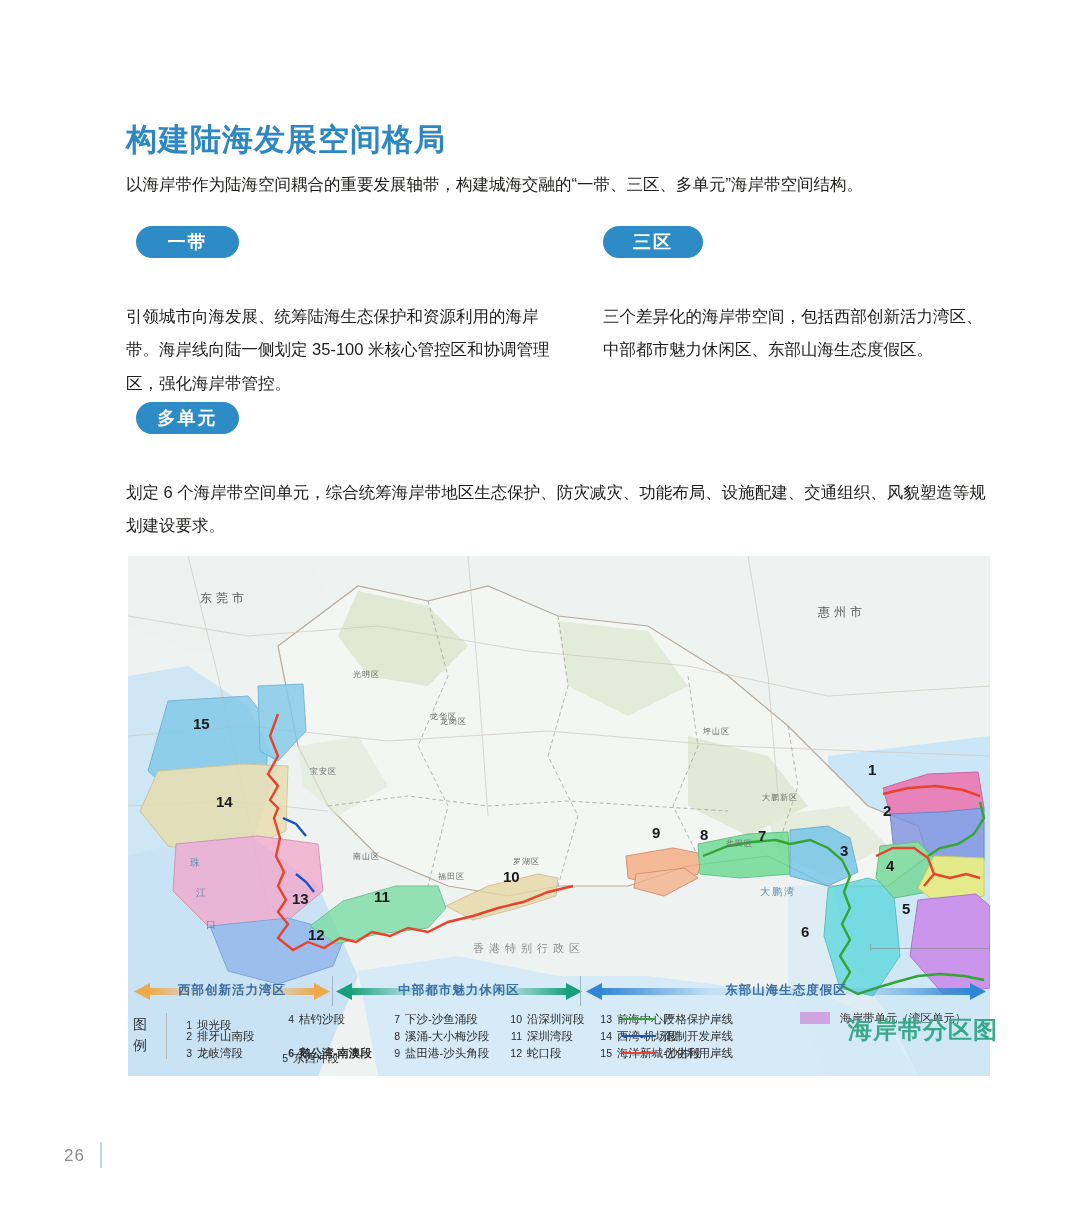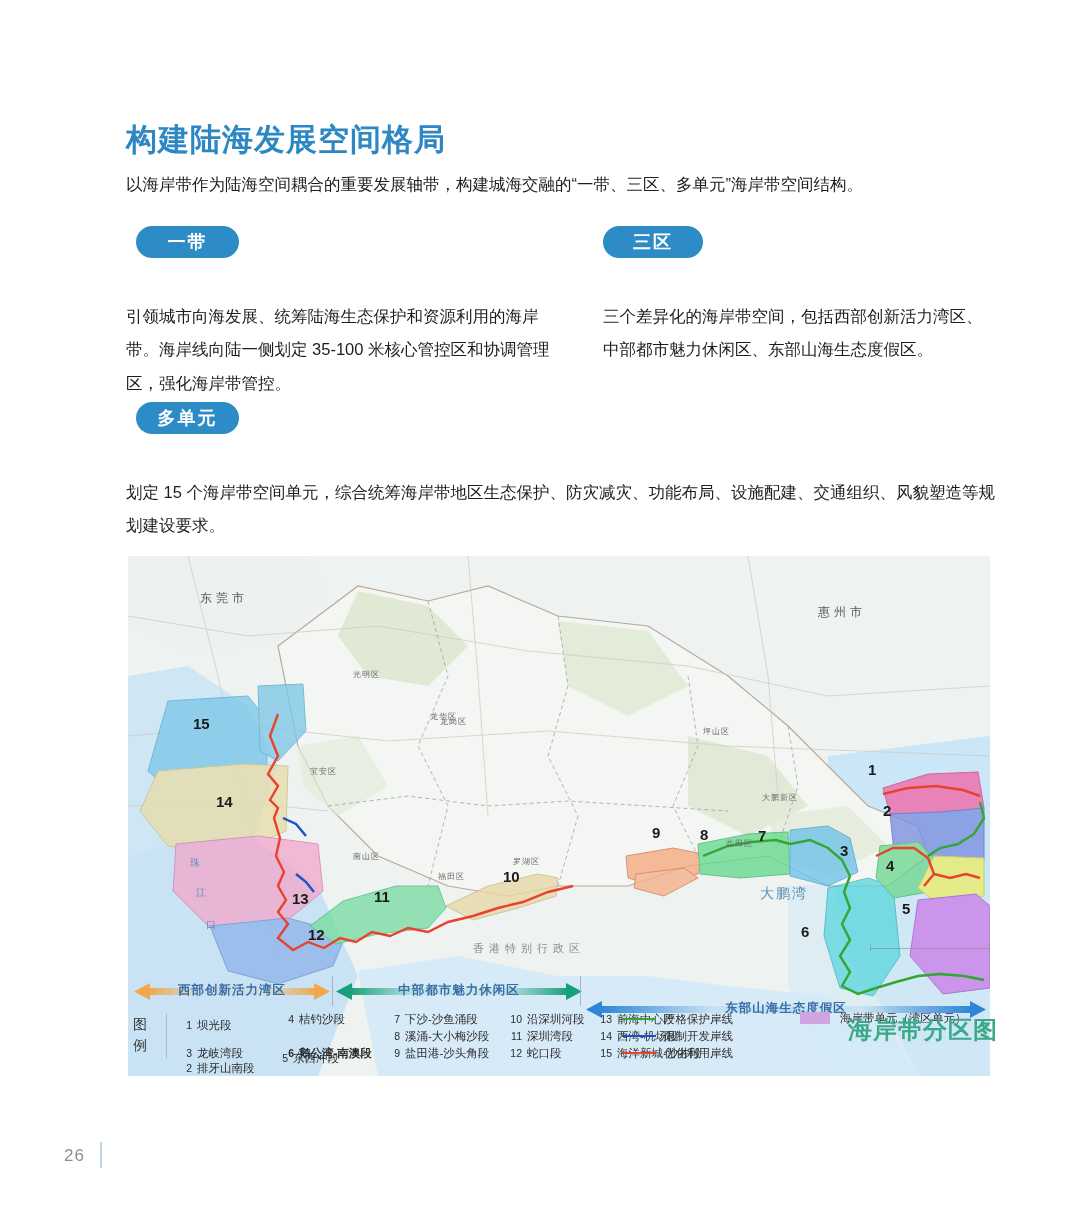--- a/index.html
+++ b/index.html
@@ -64,21 +64,21 @@
   <h1 class="h1">构建陆海发展空间格局</h1>
   <p class="intro">以海岸带作为陆海空间耦合的重要发展轴带，构建城海交融的“一带、三区、多单元”海岸带空间结构。</p>
 
   <div class="badge" id="badge-yidai">一带</div>
   <p class="para" id="para-yidai">引领城市向海发展、统筹陆海生态保护和资源利用的海岸带。海岸线向陆一侧划定 35-100 米核心管控区和协调管理区，强化海岸带管控。</p>
 
   <div class="badge" id="badge-sanqu">三区</div>
   <p class="para" id="para-sanqu">三个差异化的海岸带空间，包括西部创新活力湾区、中部都市魅力休闲区、东部山海生态度假区。</p>
 
   <div class="badge" id="badge-duodanyuan">多单元</div>
-  <p class="para" id="para-duodanyuan">划定 15 个海岸带空间单元，综合统筹海岸带地区生态保护、防灾减灾、功能布局、设施配建、交通组织、风貌塑造等规划建设要求。</p>
+  <p class="para" id="para-duodanyuan">划定 6 个海岸带空间单元，综合统筹海岸带地区生态保护、防灾减灾、功能布局、设施配建、交通组织、风貌塑造等规划建设要求。</p>
 
   <div class="mapwrap">
     <svg class="mapsvg" viewBox="0 0 862 520" xmlns="http://www.w3.org/2000/svg">
       <defs>
         <linearGradient id="gradOrange" x1="0" y1="0" x2="1" y2="0">
           <stop offset="0" stop-color="#efa84a"></stop>
             <stop offset=".45" stop-color="#efa84a" stop-opacity=".12"></stop>
           <stop offset="1" stop-color="#efa84a"></stop>
         </linearGradient>
         <linearGradient id="gradGreen" x1="0" y1="0" x2="1" y2="0">
@@ -226,21 +226,21 @@
         <div style="position: absolute; left: 225px; top: 113px; font-size: 8px; letter-spacing: 1px; color: rgb(107, 107, 107); white-space: nowrap;">光明区</div>
         <div style="position: absolute; left: 182px; top: 210px; font-size: 8px; letter-spacing: 1px; color: rgb(107, 107, 107); white-space: nowrap;">宝安区</div>
         <div style="position: absolute; left: 302px; top: 155px; font-size: 8px; letter-spacing: 1px; color: rgb(107, 107, 107); white-space: nowrap;">龙华区</div>
         <div style="position: absolute; left: 312px; top: 160px; font-size: 8px; letter-spacing: 1px; color: rgb(107, 107, 107); white-space: nowrap;">龙岗区</div>
         <div style="position: absolute; left: 225px; top: 295px; font-size: 8px; letter-spacing: 1px; color: rgb(107, 107, 107); white-space: nowrap;">南山区</div>
         <div style="position: absolute; left: 310px; top: 315px; font-size: 8px; letter-spacing: 1px; color: rgb(107, 107, 107); white-space: nowrap;">福田区</div>
         <div style="position: absolute; left: 385px; top: 300px; font-size: 8px; letter-spacing: 1px; color: rgb(107, 107, 107); white-space: nowrap;">罗湖区</div>
         <div style="position: absolute; left: 598px; top: 282px; font-size: 8px; letter-spacing: 1px; color: rgb(107, 107, 107); white-space: nowrap;">盐田区</div>
         <div style="position: absolute; left: 575px; top: 170px; font-size: 8px; letter-spacing: 1px; color: rgb(107, 107, 107); white-space: nowrap;">坪山区</div>
         <div style="position: absolute; left: 634px; top: 236px; font-size: 8px; letter-spacing: 1px; color: rgb(107, 107, 107); white-space: nowrap;">大鹏新区</div>
-        <div style="position: absolute; left: 632px; top: 329px; font-size: 14px; letter-spacing: 2px; color: rgb(93, 143, 184); white-space: nowrap;">大鹏湾</div>
+        <div style="position: absolute; left: 632px; top: 329px; font-size: 10px; letter-spacing: 2px; color: rgb(93, 143, 184); white-space: nowrap;">大鹏湾</div>
         <div style="position: absolute; left: 62px; top: 300px; font-size: 10px; letter-spacing: 1px; color: rgb(93, 143, 184); white-space: nowrap;">珠</div>
         <div style="position: absolute; left: 68px; top: 330px; font-size: 10px; letter-spacing: 1px; color: rgb(93, 143, 184); white-space: nowrap;">江</div>
         <div style="position: absolute; left: 78px; top: 362px; font-size: 10px; letter-spacing: 1px; color: rgb(93, 143, 184); white-space: nowrap;">口</div>
       </div>
   </div>
 
   <div id="zone-bar-layer" style="position:absolute;left:128px;top:978px;width:862px;height:28px;">
       <div style="position: absolute; left: 6px; top: 0px; width: 196px; height: 26px;">
         <div style="position: absolute; left: 0px; top: 0px;"><svg width="196" height="26" viewBox="0 0 196 26">
             <defs>
@@ -266,21 +266,21 @@
                 <stop offset="0.70" stop-color="#17a07a" stop-opacity="0.10"></stop>
                 <stop offset="1" stop-color="#17a07a"></stop>
               </linearGradient>
             </defs>
             <rect x="14" y="10" width="218" height="7" fill="url(#zb1)"></rect>
             <polygon points="0,13.5 16,5 16,22" fill="#17a07a"></polygon>
             <polygon points="246,13.5 230,5 230,22" fill="#17a07a"></polygon>
           </svg></div>
         <div style="position: absolute; left: 0px; top: 4px; width: 100%; text-align: center; font-size: 12.5px; font-weight: bold; color: rgb(58, 110, 165); letter-spacing: 1px;">中部都市魅力休闲区</div>
       </div>
-      <div style="position: absolute; left: 458px; top: 0px; width: 400px; height: 26px; margin-top: 18px;">
+      <div style="position: absolute; left: 458px; top: 0px; width: 400px; height: 26px;">
         <div style="position: absolute; left: 0px; top: 0px;"><svg width="400" height="26" viewBox="0 0 400 26">
             <defs>
               <linearGradient id="zb2" x1="0" y1="0" x2="1" y2="0">
                 <stop offset="0" stop-color="#2f86d6"></stop>
                 <stop offset="0.30" stop-color="#2f86d6" stop-opacity="0.10"></stop>
                 <stop offset="0.70" stop-color="#2f86d6" stop-opacity="0.10"></stop>
                 <stop offset="1" stop-color="#2f86d6"></stop>
               </linearGradient>
             </defs>
             <rect x="14" y="10" width="372" height="7" fill="url(#zb2)"></rect>
@@ -296,21 +296,21 @@
   <div style="position:absolute;left:128px;top:1010px;width:862px;height:72px;">
 
     <div style="position:absolute;left:0;top:4px;width:24px;font-size:14px;line-height:21px;color:#333;text-align:center;">
       <div>图</div>
       <div>例</div>
     </div>
     <div style="position:absolute;left:38px;top:3px;width:1px;height:46px;background:#b9b9b9;"></div>
 
     <div id="unit-legend-layer" style="position:absolute;left:48px;top:0;width:470px;height:60px;">
         <div style="position: absolute; left: 0px; top: 8px; width: 100px; white-space: nowrap; font-size: 11.5px; color: rgb(43, 43, 43);"><span style="display: inline-block; width: 16px; text-align: right; margin-right: 5px; font-size: 10.5px;">1</span><span>坝光段</span></div>
-        <div style="position: absolute; left: 0px; top: 19px; width: 100px; white-space: nowrap; font-size: 11.5px; color: rgb(43, 43, 43); margin-top: 32px;"><span style="display: inline-block; width: 16px; text-align: right; margin-right: 5px; font-size: 10.5px;">2</span><span>排牙山南段</span></div>
+        <div style="position: absolute; left: 0px; top: 19px; width: 100px; white-space: nowrap; font-size: 11.5px; color: rgb(43, 43, 43);"><span style="display: inline-block; width: 16px; text-align: right; margin-right: 5px; font-size: 10.5px;">2</span><span>排牙山南段</span></div>
         <div style="position: absolute; left: 0px; top: 36px; width: 100px; white-space: nowrap; font-size: 11.5px; color: rgb(43, 43, 43);"><span style="display: inline-block; width: 16px; text-align: right; margin-right: 5px; font-size: 10.5px;">3</span><span>龙岐湾段</span></div>
         <div style="position: absolute; left: 102px; top: 2px; width: 104px; white-space: nowrap; font-size: 11.5px; color: rgb(43, 43, 43);"><span style="display: inline-block; width: 16px; text-align: right; margin-right: 5px; font-size: 10.5px;">4</span><span>桔钓沙段</span></div>
         <div style="position: absolute; left: 96px; top: 19px; width: 104px; white-space: nowrap; font-size: 11.5px; color: rgb(43, 43, 43); margin-top: 22px;"><span style="display: inline-block; width: 16px; text-align: right; margin-right: 5px; font-size: 10.5px;">5</span><span>东西冲段</span></div>
         <div style="position: absolute; left: 102px; top: 36px; width: 104px; white-space: nowrap; font-size: 11.5px; color: rgb(43, 43, 43); font-weight: bold;"><span style="display: inline-block; width: 16px; text-align: right; margin-right: 5px; font-size: 10.5px;">6</span><span>鹅公湾-南澳段</span></div>
         <div style="position: absolute; left: 208px; top: 2px; width: 120px; white-space: nowrap; font-size: 11.5px; color: rgb(43, 43, 43);"><span style="display: inline-block; width: 16px; text-align: right; margin-right: 5px; font-size: 10.5px;">7</span><span>下沙-沙鱼涌段</span></div>
         <div style="position: absolute; left: 208px; top: 19px; width: 120px; white-space: nowrap; font-size: 11.5px; color: rgb(43, 43, 43);"><span style="display: inline-block; width: 16px; text-align: right; margin-right: 5px; font-size: 10.5px;">8</span><span>溪涌-大小梅沙段</span></div>
         <div style="position: absolute; left: 208px; top: 36px; width: 120px; white-space: nowrap; font-size: 11.5px; color: rgb(43, 43, 43);"><span style="display: inline-block; width: 16px; text-align: right; margin-right: 5px; font-size: 10.5px;">9</span><span>盐田港-沙头角段</span></div>
         <div style="position: absolute; left: 330px; top: 2px; width: 88px; white-space: nowrap; font-size: 11.5px; color: rgb(43, 43, 43);"><span style="display: inline-block; width: 16px; text-align: right; margin-right: 5px; font-size: 10.5px;">10</span><span>沿深圳河段</span></div>
         <div style="position: absolute; left: 330px; top: 19px; width: 88px; white-space: nowrap; font-size: 11.5px; color: rgb(43, 43, 43);"><span style="display: inline-block; width: 16px; text-align: right; margin-right: 5px; font-size: 10.5px;">11</span><span>深圳湾段</span></div>
         <div style="position: absolute; left: 330px; top: 36px; width: 88px; white-space: nowrap; font-size: 11.5px; color: rgb(43, 43, 43);"><span style="display: inline-block; width: 16px; text-align: right; margin-right: 5px; font-size: 10.5px;">12</span><span>蛇口段</span></div>

